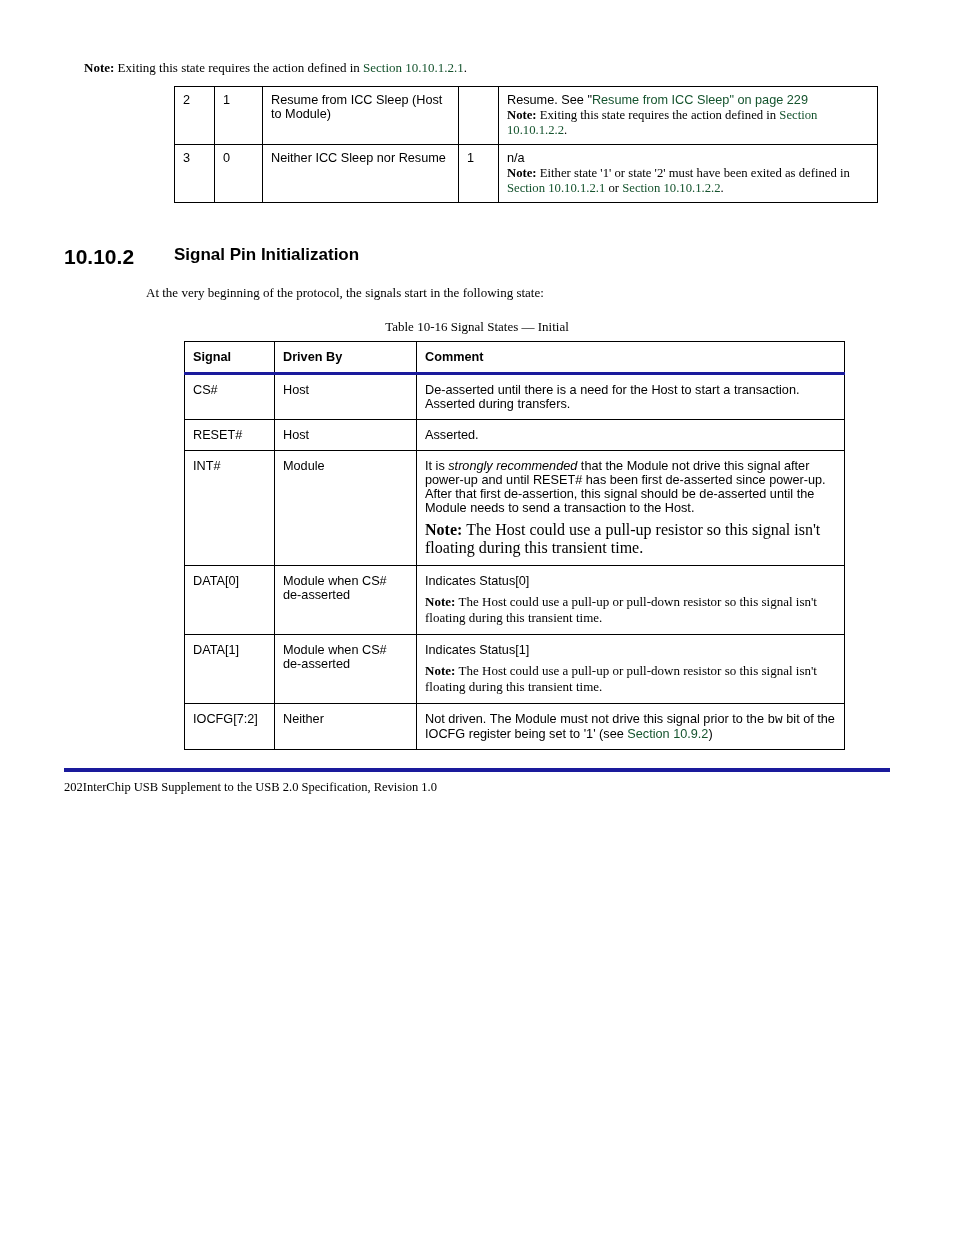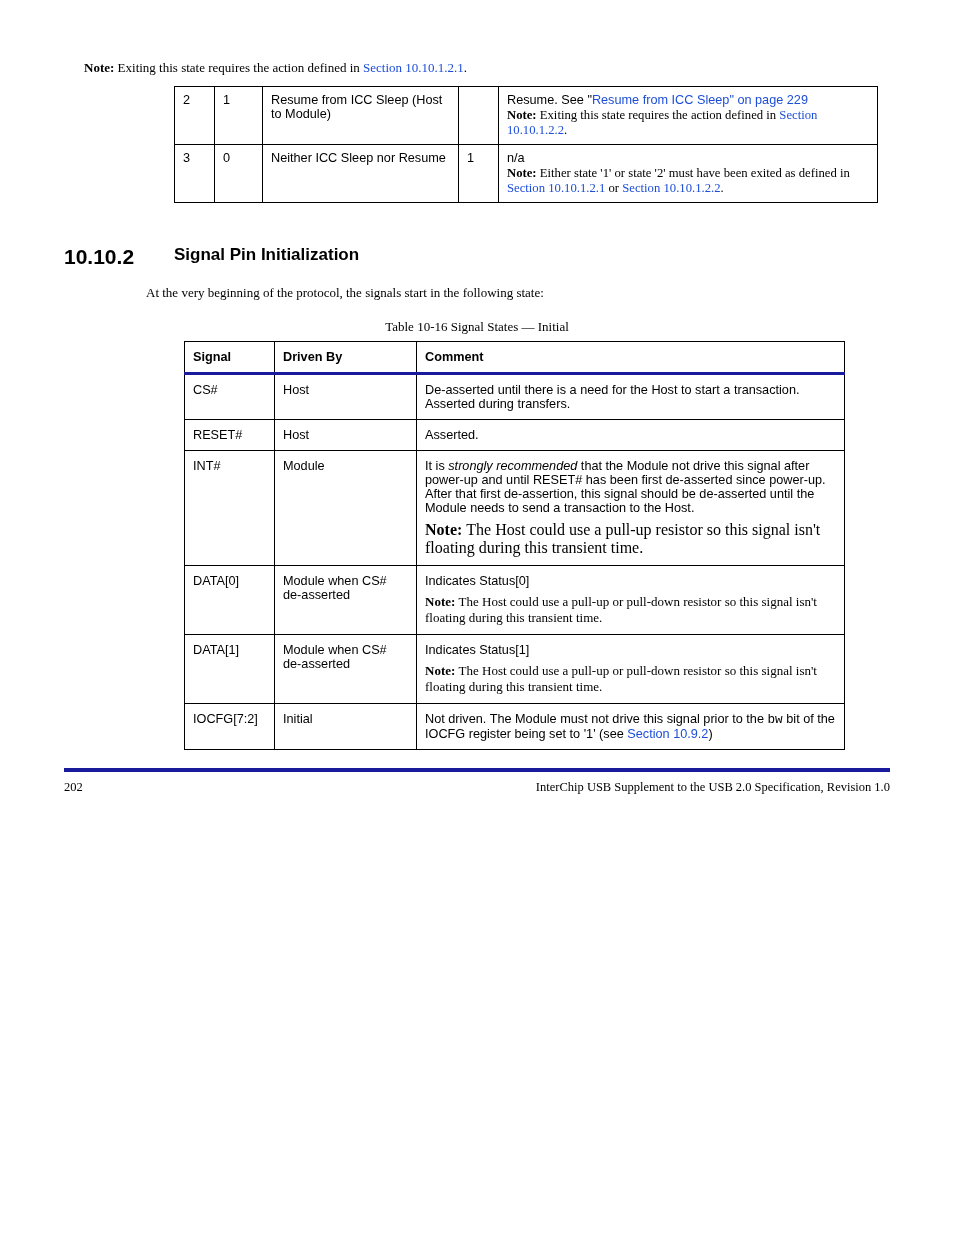--- a/index.html
+++ b/index.html
@@ -34,21 +34,21 @@
     border: 1px solid #000;
     padding: 6px 8px;
     vertical-align: top;
     font-family: Arial, sans-serif;
     font-size: 12.7px;
     text-align: left;
   }
   table.tbl1 td.cell-serif {
     font-family: 'Book Antiqua', Palatino, serif;
   }
-  .link { color: #1d4ed8; }
+  .link { color: #14532d; }
 
   
   .sec-row {
     display: flex;
     margin-top: 42px;
     margin-left: 0px;
   }
   .sec-num {
     font-family: Arial, sans-serif;
     font-weight: bold;
@@ -100,21 +100,21 @@
     text-align: left;
     vertical-align: top;
   }
 
   
   .footer-rule {
     border-top: 4px solid #1a1a9c;
     margin-top: 18px;
     padding-top: 8px;
     display: flex;
-    justify-content: space-between;
+    justify-content: flex-start;
     font-family: 'Book Antiqua', Palatino, serif;
     font-size: 12.5px;
   }
 </style>
 </head>
 <body>
 
 <div class="page">
 
   <div class="top-note">
@@ -204,21 +204,21 @@
       <tr>
         <td>DATA[1]</td>
         <td>Module when CS# de-asserted</td>
         <td>
           <span>Indicates Status[1]</span>
           <div style="margin-top:6px;font-family:'Book Antiqua',Palatino,serif;font-size:13px"><b>Note: </b><span>The Host could use a pull-up or pull-down resistor so this signal isn't floating during this transient time.</span></div>
         </td>
       </tr>
       <tr>
         <td>IOCFG[7:2]</td>
-        <td>Initial</td>
+        <td>Neither</td>
         <td>
           <span>Not driven. The Module must not drive this signal prior to the </span><span style="font-family:'Courier New',monospace">bw</span><span> bit of the IOCFG register being set to '1' (see </span><span class="link">Section 10.9.2</span><span>)</span>
         </td>
       </tr>
     </tbody>
   </table>
 
   <div class="footer-rule">
     <span>202</span>
     <span>InterChip USB Supplement to the USB 2.0 Specification, Revision 1.0</span>

